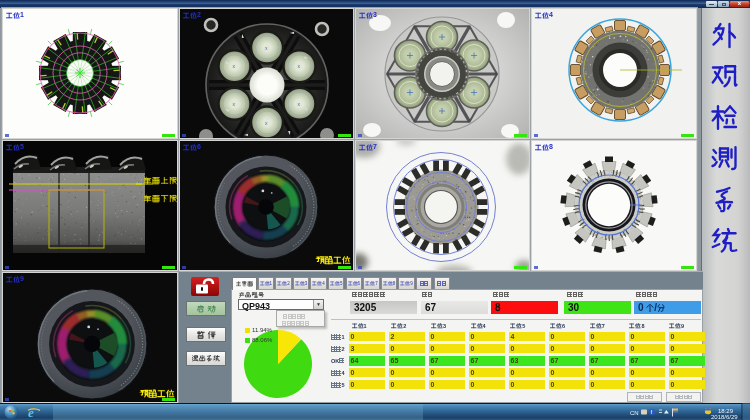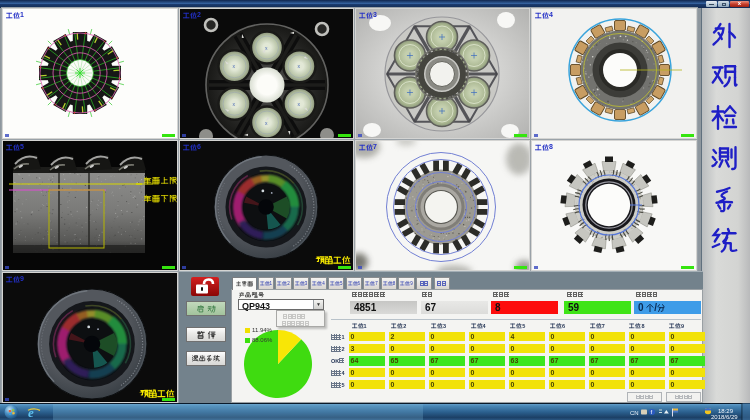--- a/index.html
+++ b/index.html
@@ -2023,24 +2023,24 @@
             <i class="fz" style="width:4.6px;height:5px;color:#2c2c2c;margin-right:1px;opacity:0.72"></i>
             <i class="fz" style="width:4.6px;height:5px;color:#2c2c2c;margin-right:1px;opacity:0.72"></i>
             <i class="fz" style="width:4.6px;height:5px;color:#2c2c2c;margin-right:1px;opacity:0.72"></i>
           </div>
           <div class="abs" style="left:404px;top:2px;height:6px;display:flex">
             <i class="fz" style="width:4.6px;height:5px;color:#2c2c2c;margin-right:1px;opacity:0.72"></i>
             <i class="fz" style="width:4.6px;height:5px;color:#2c2c2c;margin-right:1px;opacity:0.72"></i>
             <i class="fz" style="width:4.6px;height:5px;color:#2c2c2c;margin-right:1px;opacity:0.72"></i>
             <i class="fz" style="width:4.6px;height:5px;color:#2c2c2c;margin-right:1px;opacity:0.72"></i>
           </div>
-          <div class="abs" style="left:118px;top:11px;width:67px;height:13px;background:linear-gradient(#c6c6c4,#dadad8);font-weight:bold;font-size:10px;color:#111;line-height:13px;padding-left:4px">4851</div>
+          <div class="abs" style="left:118px;top:11px;width:67px;height:13px;background:linear-gradient(#c6c6c4,#dadad8);font-weight:bold;font-size:10px;color:#111;line-height:13px;padding-left:4px">3205</div>
           <div class="abs" style="left:189px;top:11px;width:67px;height:13px;background:linear-gradient(#e8e8e6,#dcdcda);font-weight:bold;font-size:10px;color:#111;line-height:13px;padding-left:4px">67</div>
           <div class="abs" style="left:259px;top:11px;width:67px;height:13px;background:#fd0d0d;font-weight:bold;font-size:10px;color:#111;line-height:13px;padding-left:4px">8</div>
-          <div class="abs" style="left:332px;top:11px;width:67px;height:13px;background:#3fe417;font-weight:bold;font-size:10px;color:#111;line-height:13px;padding-left:4px">59</div>
+          <div class="abs" style="left:332px;top:11px;width:67px;height:13px;background:#3fe417;font-weight:bold;font-size:10px;color:#111;line-height:13px;padding-left:4px">30</div>
           <div class="abs" style="left:402px;top:11px;width:67px;height:13px;background:#3e9ce8;font-weight:bold;font-size:10px;color:#0a2a52;line-height:13px;padding-left:4px"></div>
           <div class="abs" style="left:406px;top:11px;width:60px;height:13px;font-weight:bold;font-size:10px;color:#0a2a52;line-height:13px">0 <svg width="8" height="8" viewBox="0 0 8 8" style="vertical-align:-1px">
               <g transform="translate(0,0) scale(0.8)" fill="none" stroke="#0a2a52" stroke-width="1.25" stroke-linecap="round">
                 <path d="M4.8,0.6 L1,4.2"></path>
                 <path d="M5.2,0.6 L9,4.2"></path>
                 <path d="M5,2.6 V9.6"></path>
               </g>
             </svg>/<svg width="8" height="8" viewBox="0 0 8 8" style="vertical-align:-1px">
               <g transform="translate(0,0) scale(0.8)" fill="none" stroke="#0a2a52" stroke-width="1.25" stroke-linecap="round">
                 <path d="M3,0.8 L1,3.6"></path>

